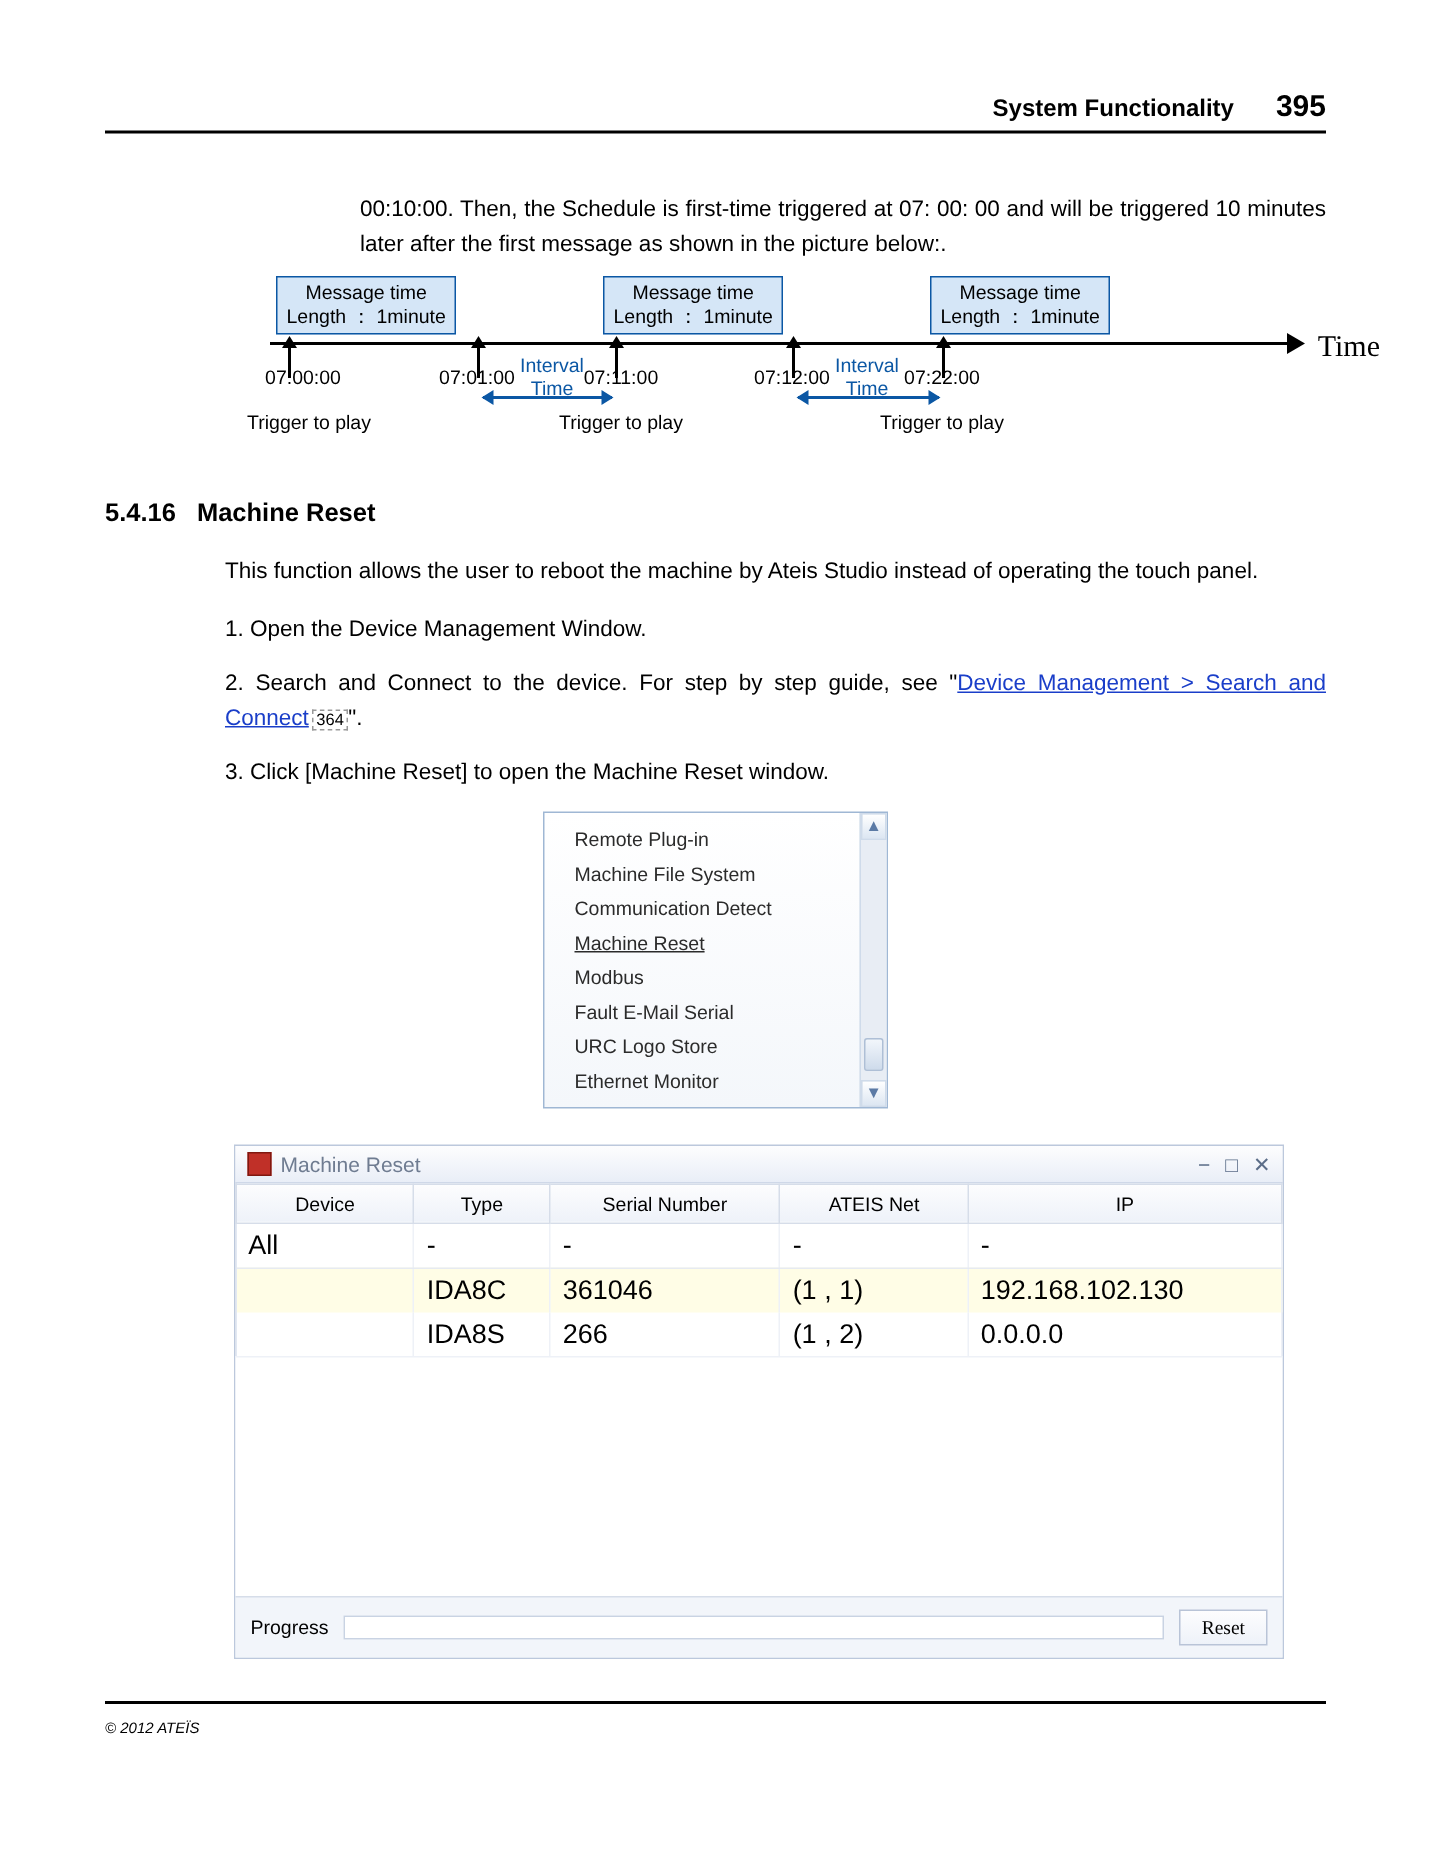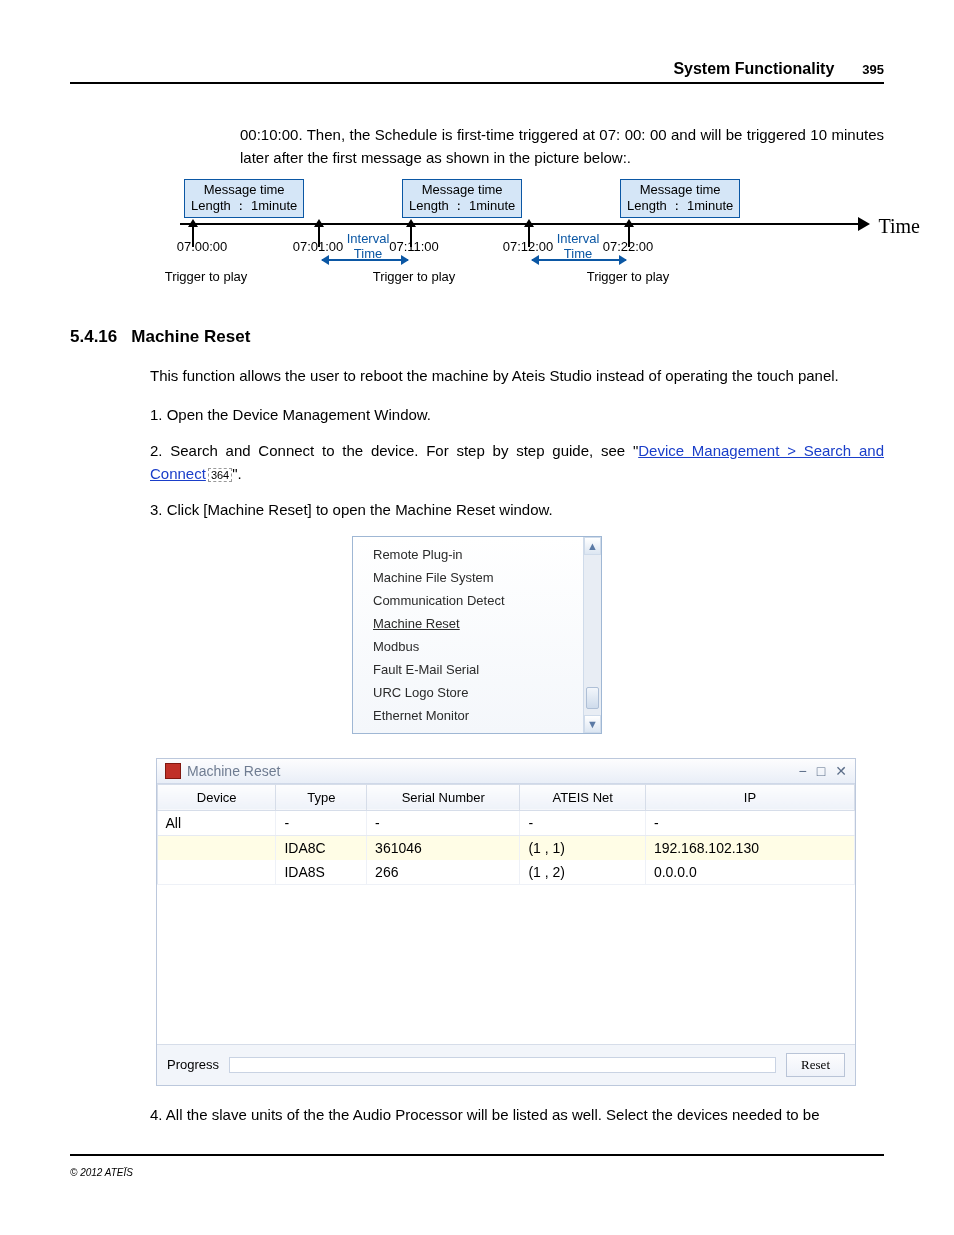--- a/index.html
+++ b/index.html
@@ -16,21 +16,21 @@
   .header {
     display: flex;
     justify-content: flex-end;
     align-items: baseline;
     border-bottom: 2px solid #000;
     padding-bottom: 4px;
     margin-bottom: 40px;
     gap: 28px;
   }
   .header-title { font-weight: bold; font-size: 16px; }
-  .header-page { font-weight: bold; font-size: 13px; }
+  .header-page { font-weight: bold; font-size: 20px; }
   .intro-para {
     margin-left: 170px; margin-right: 0px;
     text-align: justify;
     line-height: 1.5;
     margin-bottom: 10px;
   }
   
   .timeline-wrap {
     position: relative;
     width: 700px;
@@ -113,21 +113,21 @@
   .section-num { font-weight:bold; font-size:17px; }
   .section-title { font-weight:bold; font-size:17px; }
   .body-indent { margin-left: 80px; margin-right: 0px; }
   .para { margin-bottom: 16px; text-align: justify; line-height:1.5; }
   .numlist { margin-left: 0; padding-left: 0; list-style: none; }
   .numlist li { margin-bottom: 14px; text-align: justify; line-height:1.5; }
   .link { color: #1a3ec9; text-decoration: underline; cursor: pointer; }
   .pageref { border:1px dashed #999; font-size:11px; padding:0 2px; margin-left:2px; }
   
   .menu-shot {
-    width: 250px;
+    width: 230px;
     border: 1px solid #9fb7d4;
     background: linear-gradient(#fff,#f4f7fb);
     margin: 4px auto 24px auto;
     position: relative;
     font-size: 13px;
   }
   .menu-scroll {
     position:absolute; right:0; top:0; bottom:0; width:18px;
     background:#e8edf4; border-left:1px solid #cfdbea;
   }
@@ -178,21 +178,21 @@
     background: linear-gradient(#fdfdfe,#eef2f9);
     border:1px solid #d6dde9;
     padding:5px 6px;
     font-weight:normal;
     text-align:center;
     font-size:13px;
   }
   .mr-grid td {
     border-right:1px solid #eef1f7;
     padding:4px 8px;
-    font-size:14px;
+    font-size:18px;
   }
   .mr-filter-row td {
     background:#fff;
     border-bottom:1px solid #e6eaf2;
   }
   .mr-row-sel td { background:#fffde6; }
   .mr-body-area { height: 160px; background:#fff; border-top:1px solid #eef1f7;}
   .mr-footer {
     display:flex; align-items:center; gap:10px;
     padding:8px 10px; background:#f2f5fa; border-top:1px solid #d6dde9;
@@ -356,23 +356,18 @@
         </tbody>
     </table>
     <div class="mr-body-area"></div>
     <div class="mr-footer">
       <span>Progress</span>
       <div class="mr-progress"></div>
       <button class="mr-reset-btn">Reset</button>
     </div>
   </div>
 
-  <div class="body-indent">
-    <ul class="numlist">
-      <li>4. All the slave units of the the Audio Processor will be listed as well. Select the devices needed to be</li>
-    </ul>
-  </div>
 
   <div class="footer-rule">
     <span class="copyright">© 2012 ATEÏS</span>
   </div>
 
 </div>
 
 </body></html>

